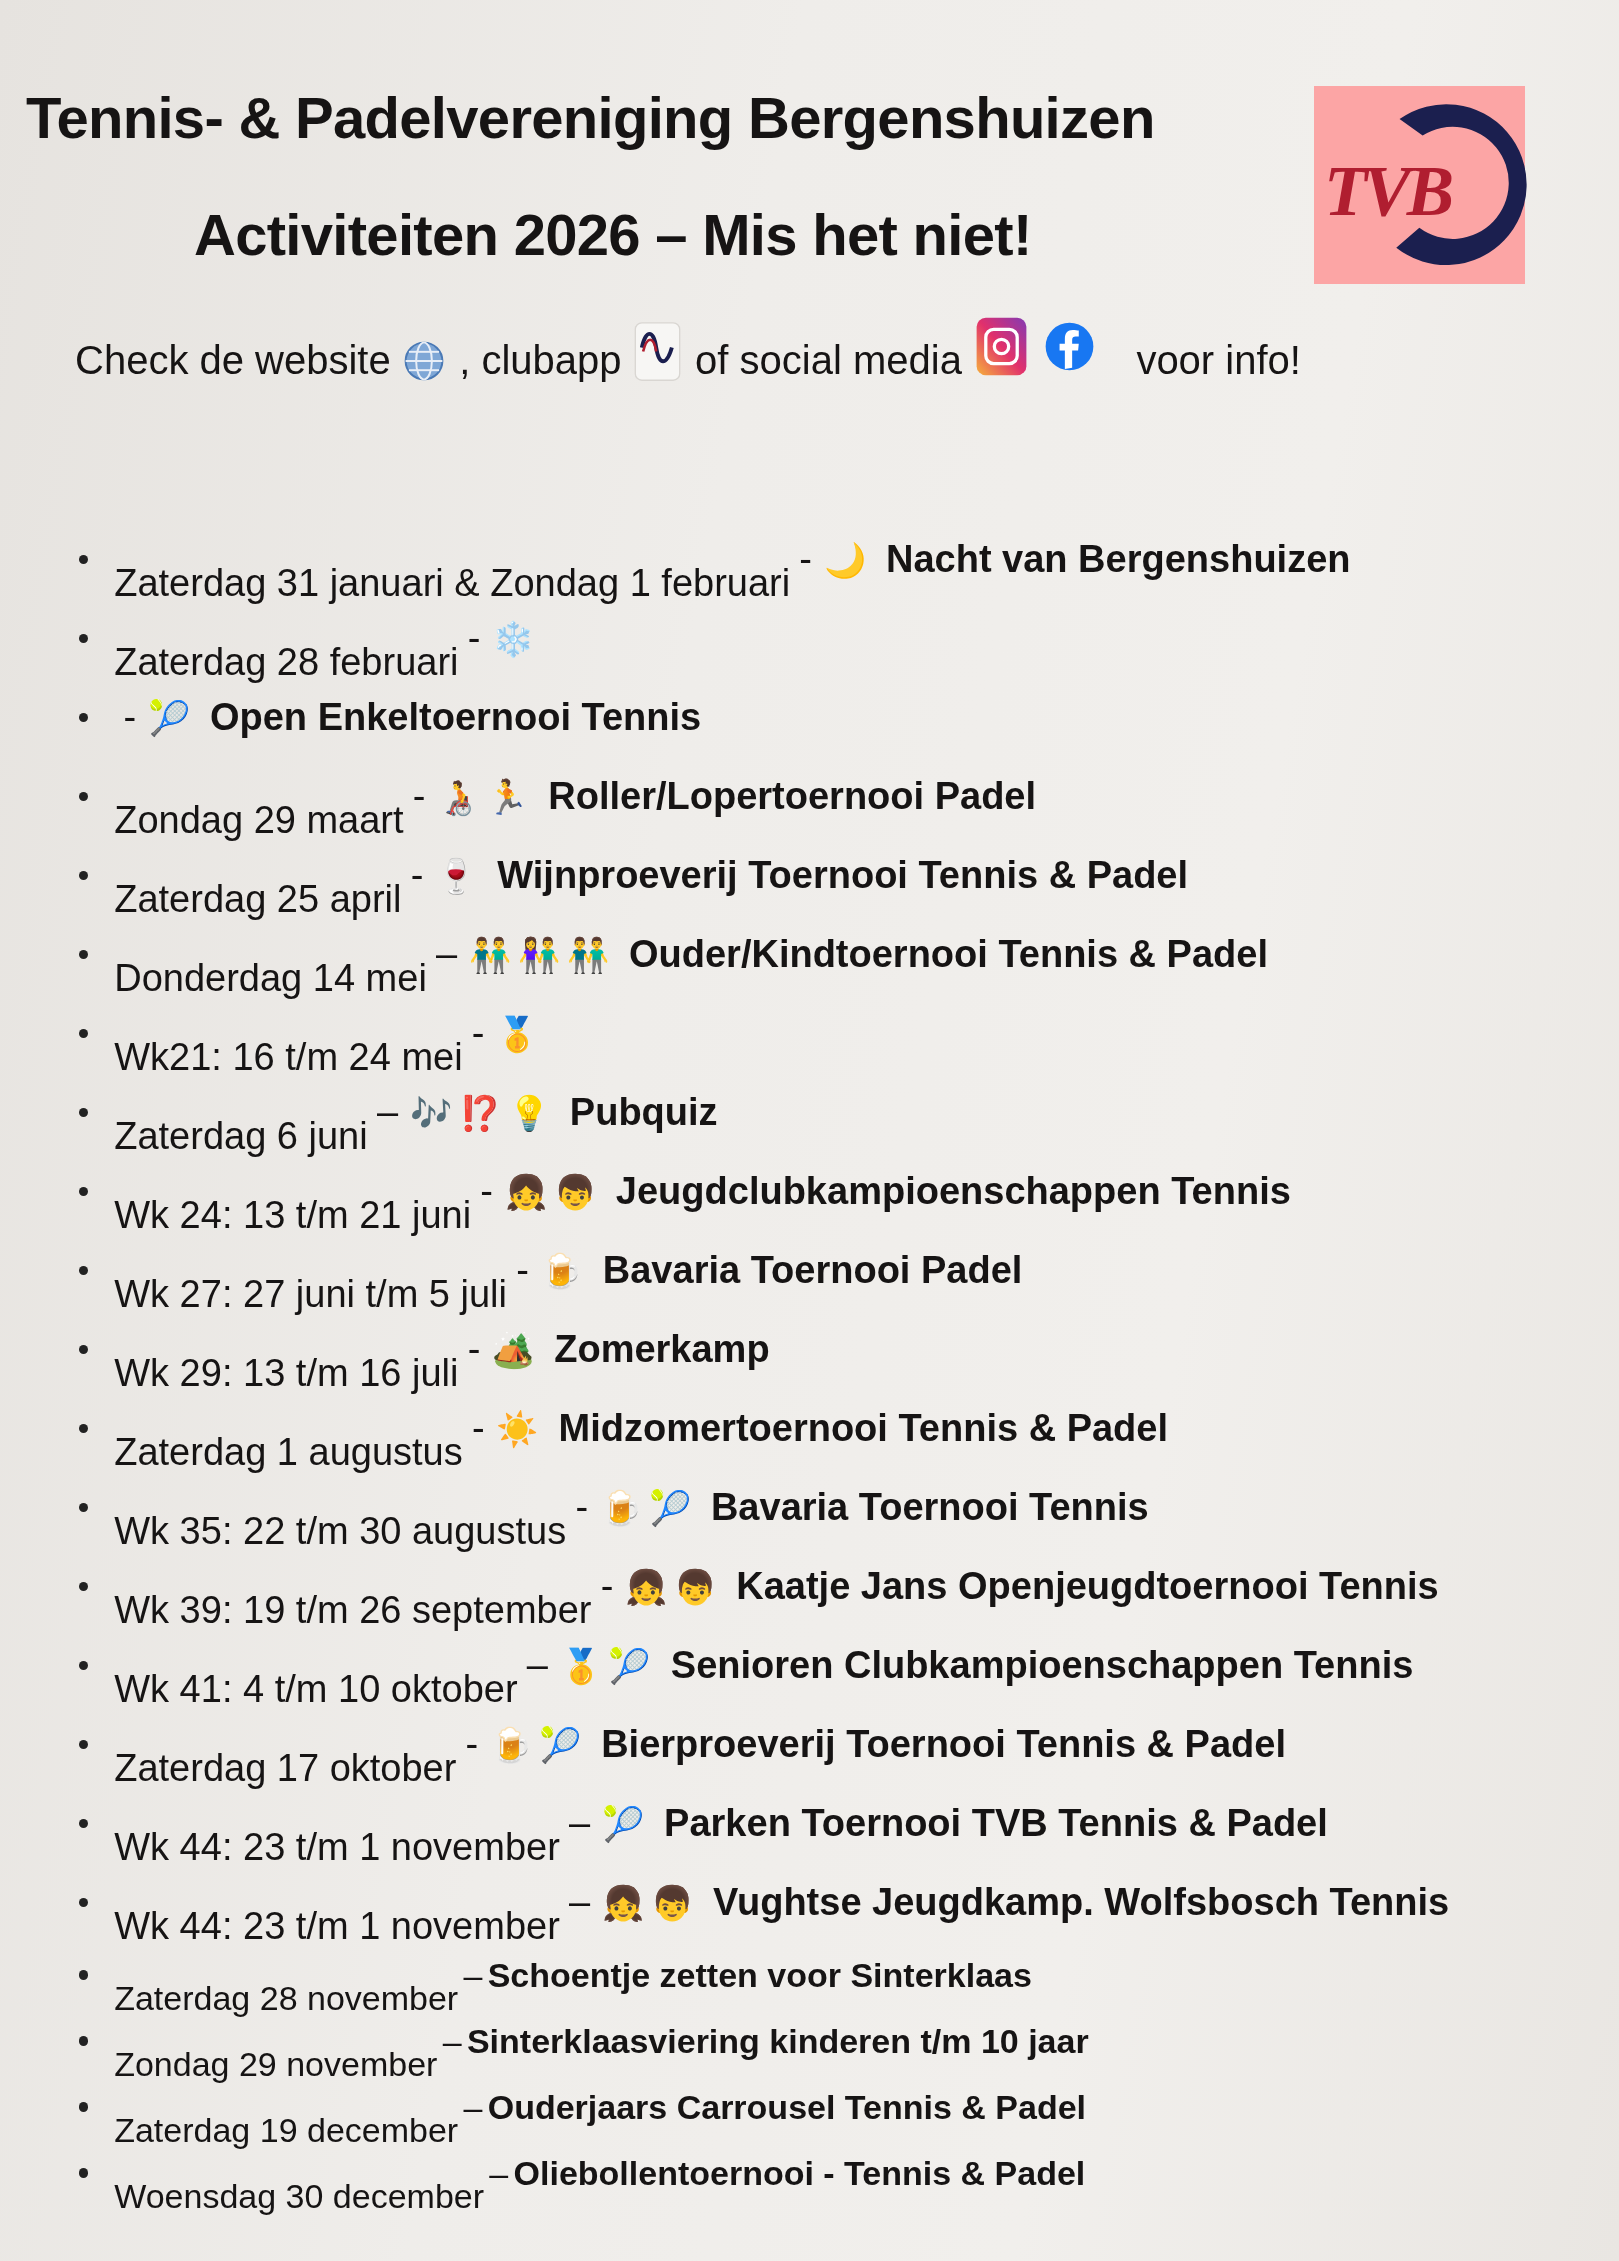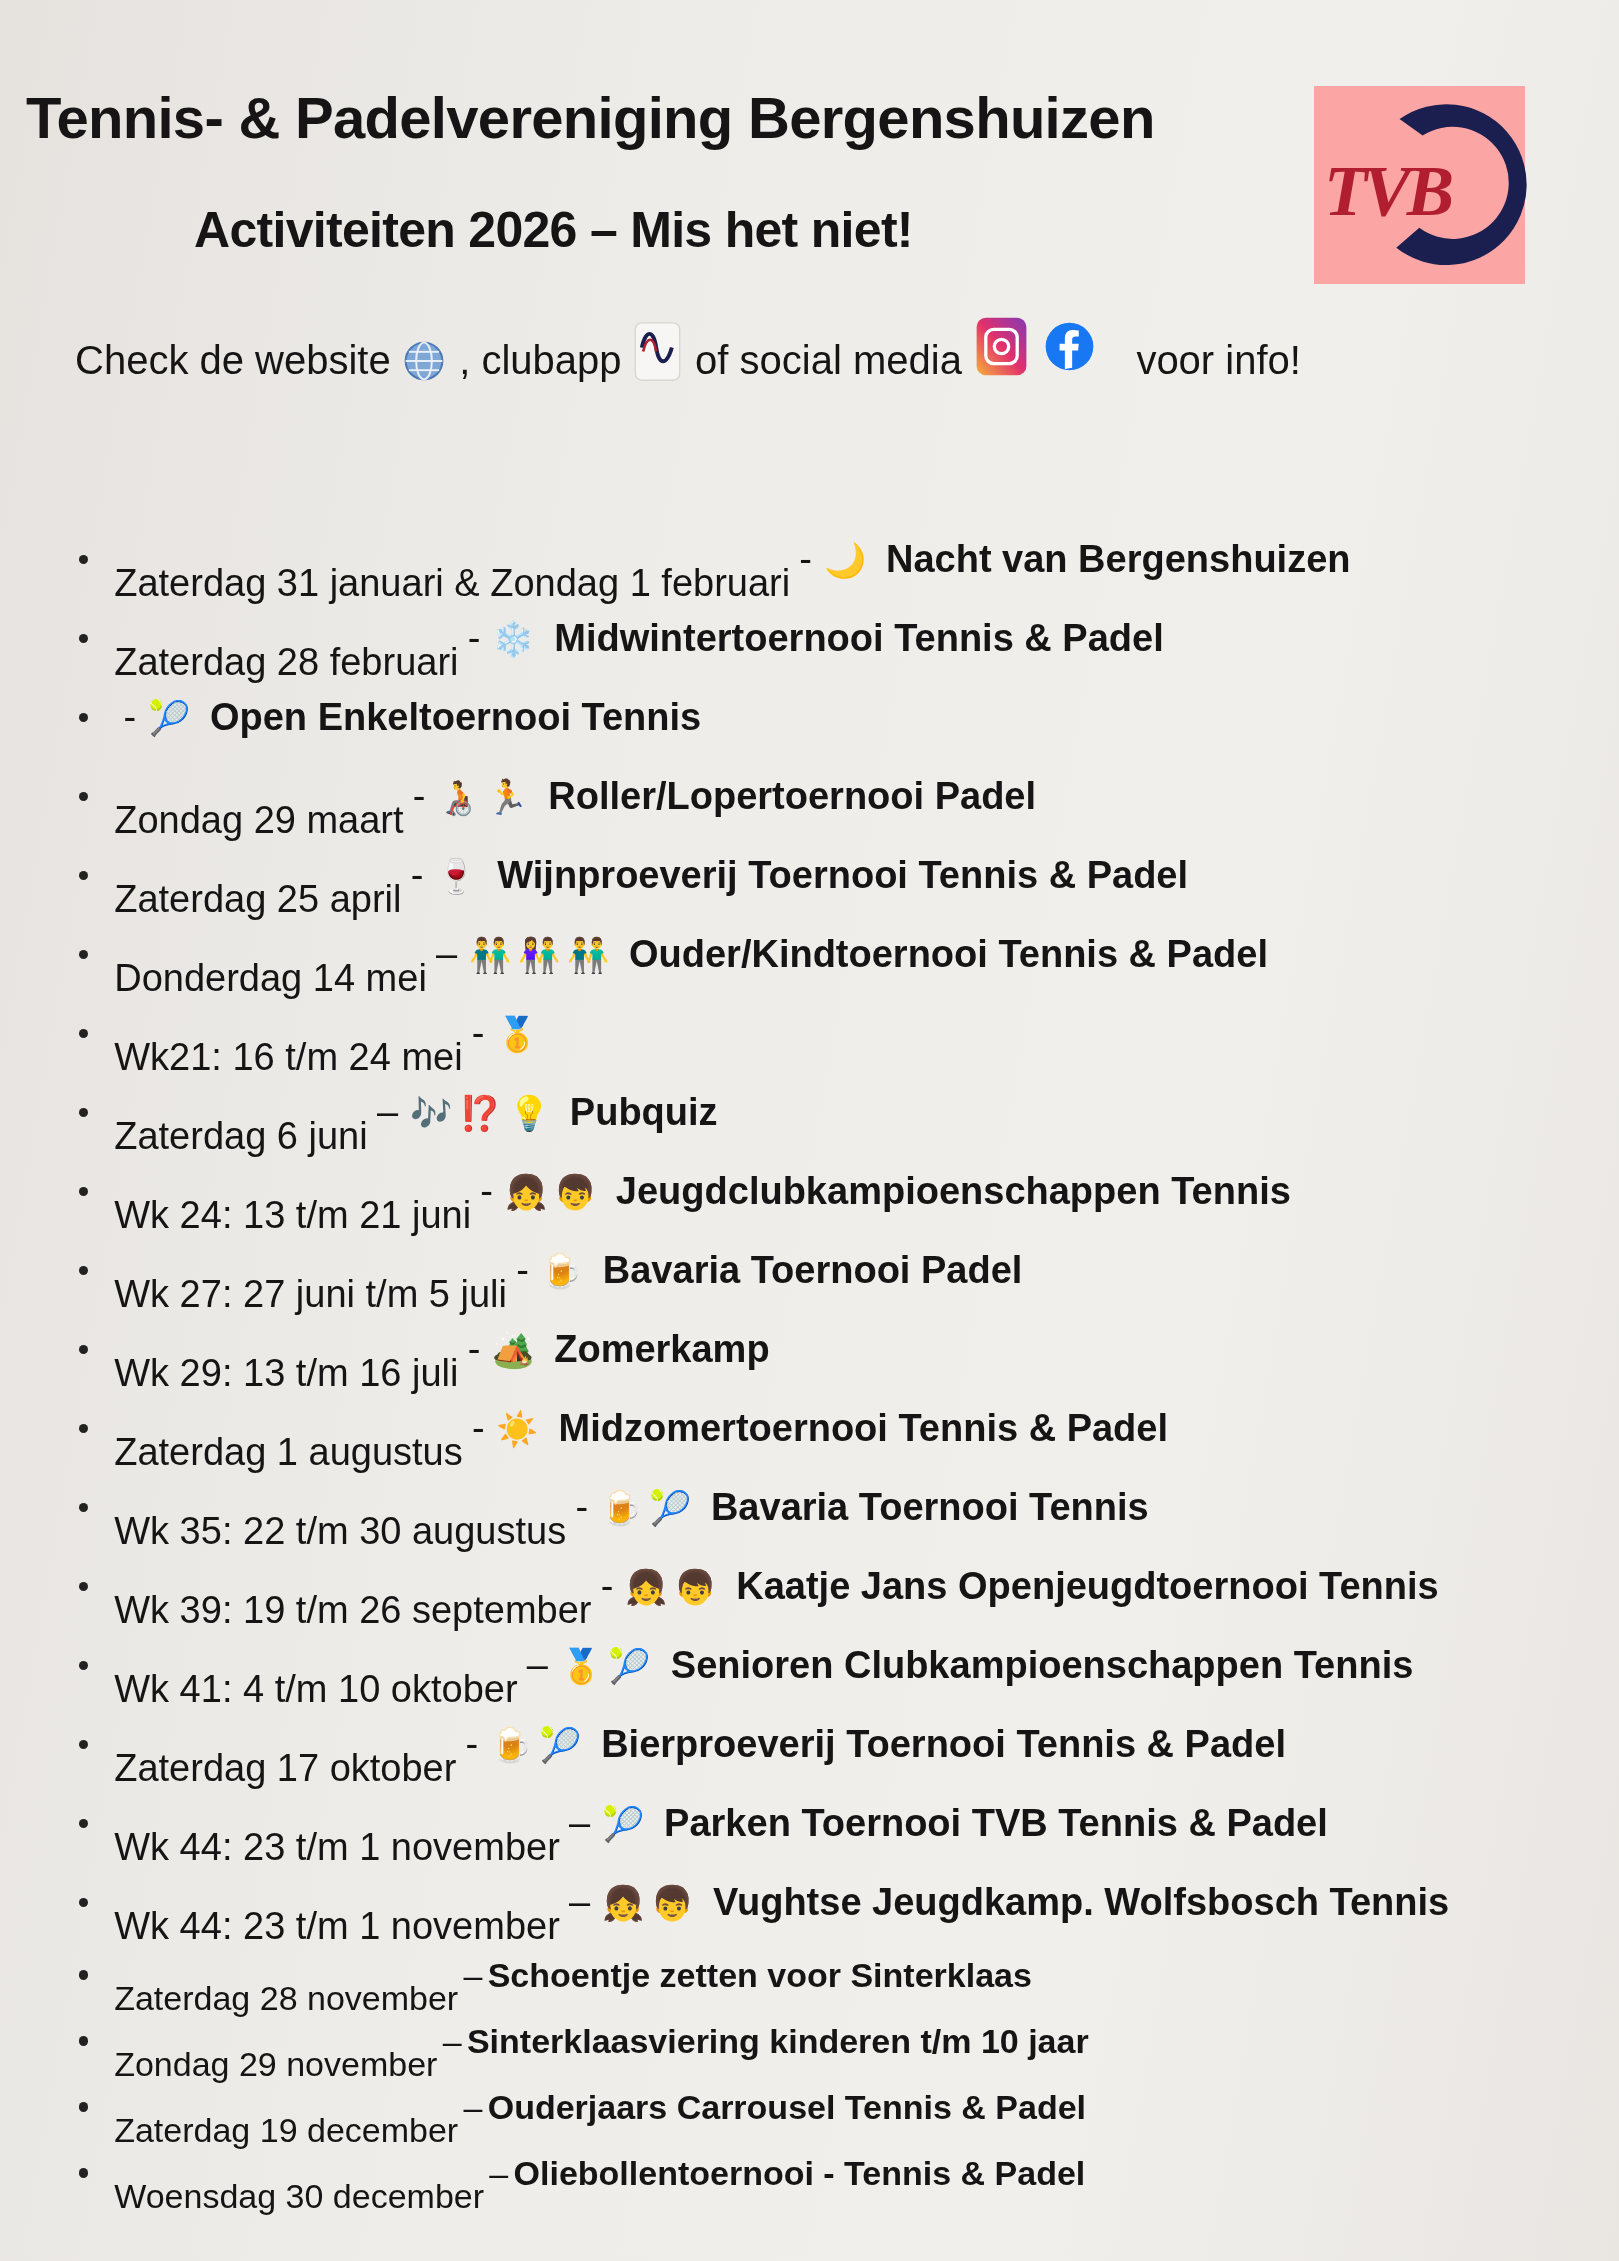--- a/index.html
+++ b/index.html
@@ -8,21 +8,21 @@
     background: linear-gradient(100deg, #e6e3df 0%, #efedea 40%, #f1efec 70%, #e9e6e2 100%);
     font-family: "Liberation Sans", sans-serif; color: #161414;
     position: relative;
   }
   .header { position: absolute; left: 0; top: 0; width: 1620px; height: 421px; }
   .title {
     position: absolute; left: 26px; top: 84px; font-size: 58px; font-weight: bold;
     letter-spacing: -0.7px; white-space: nowrap;
   }
   .subtitle {
-    position: absolute; left: 194px; top: 201px; font-size: 50px; font-weight: bold;
+    position: absolute; left: 194px; top: 201px; font-size: 58px; font-weight: bold;
     letter-spacing: -0.7px; white-space: nowrap;
   }
   .logo-box {
     position: absolute; left: 1314px; top: 86px; width: 211px; height: 198px;
     background: #fca5a5;
   }
   .logo-ring {
     position: absolute; left: 46px; top: 10px; width: 178px; height: 178px;
   }
   .logo-text {
@@ -108,21 +108,20 @@
       <span class="date">Zaterdag 31 januari &amp; Zondag 1 februari</span>
       <span class="sep">-</span>
       <span class="emojis">🌙</span>
       <span class="name">Nacht van Bergenshuizen</span>
     </li>
   <li class="event">
       <span class="bullet"></span>
       <span class="date">Zaterdag 28 februari</span>
       <span class="sep">-</span>
       <span class="emojis">❄️</span>
-      <span class="name">Midwintertoernooi Tennis &amp; Padel</span>
     </li>
   <li class="event">
       <span class="bullet"></span>
       <span class="sep">-</span>
       <span class="emojis">🎾</span>
       <span class="name">Open Enkeltoernooi Tennis</span>
     </li>
   <li class="event">
       <span class="bullet"></span>
       <span class="date">Zondag 29 maart</span>

